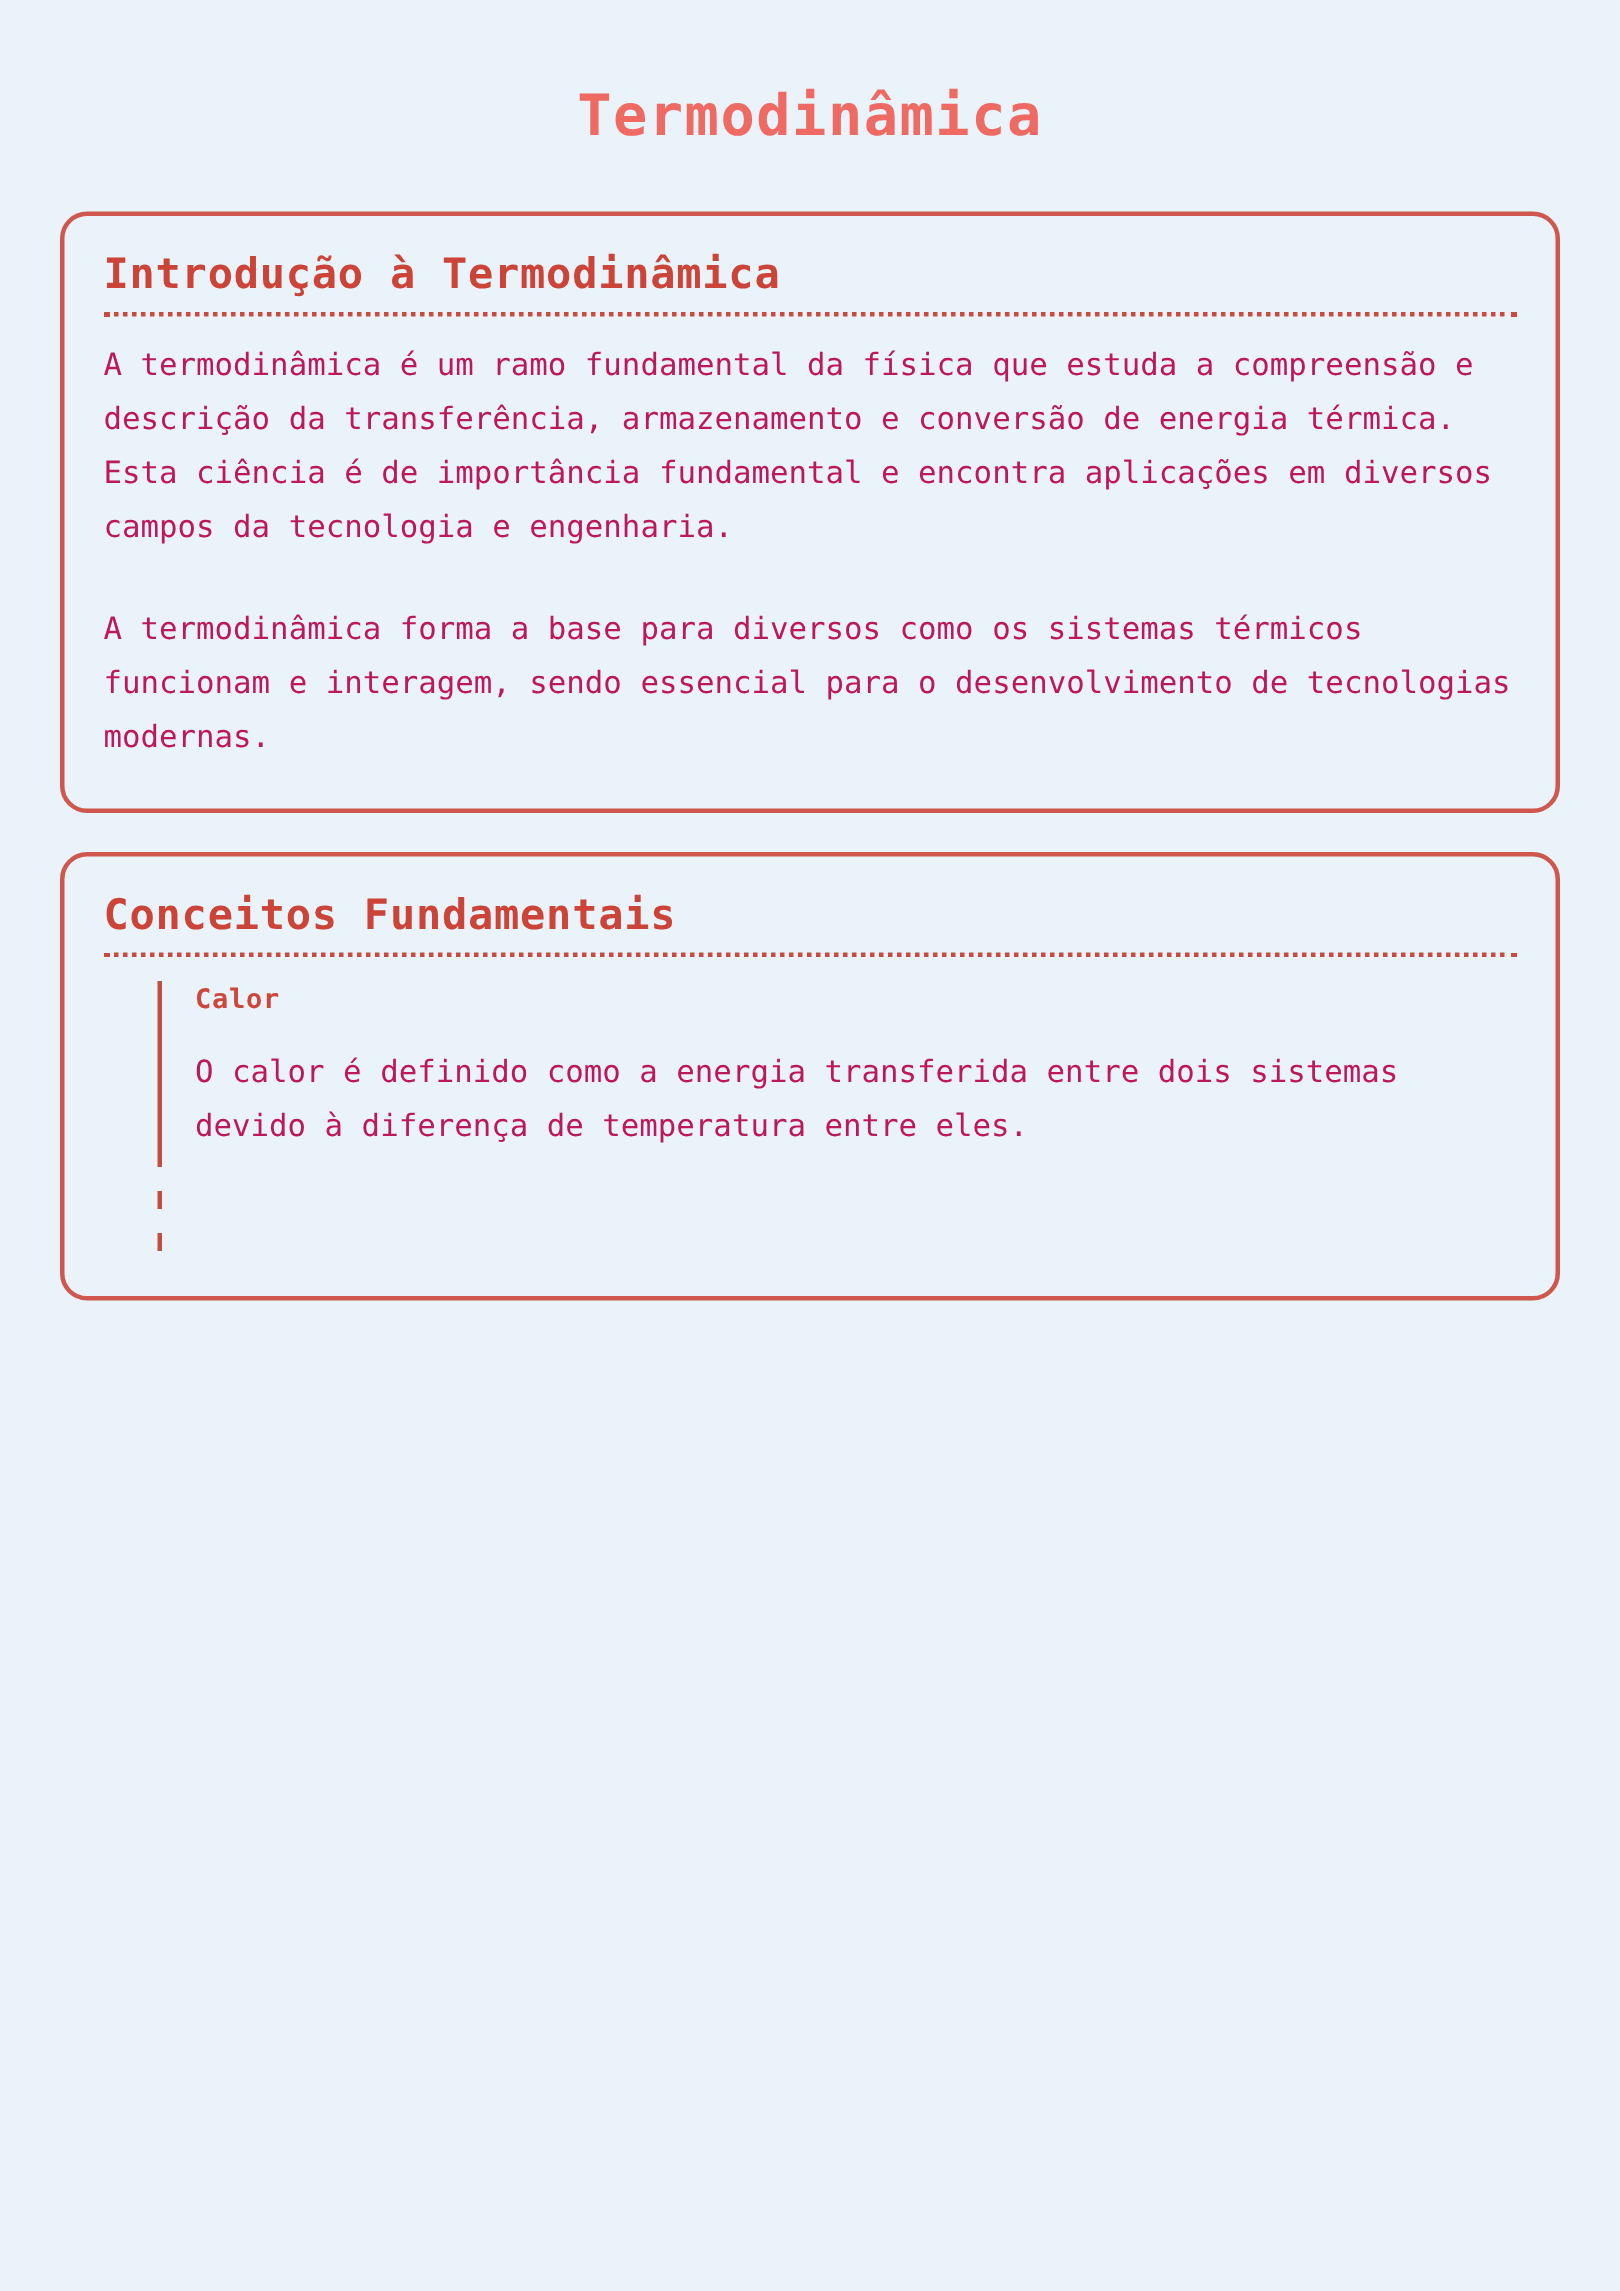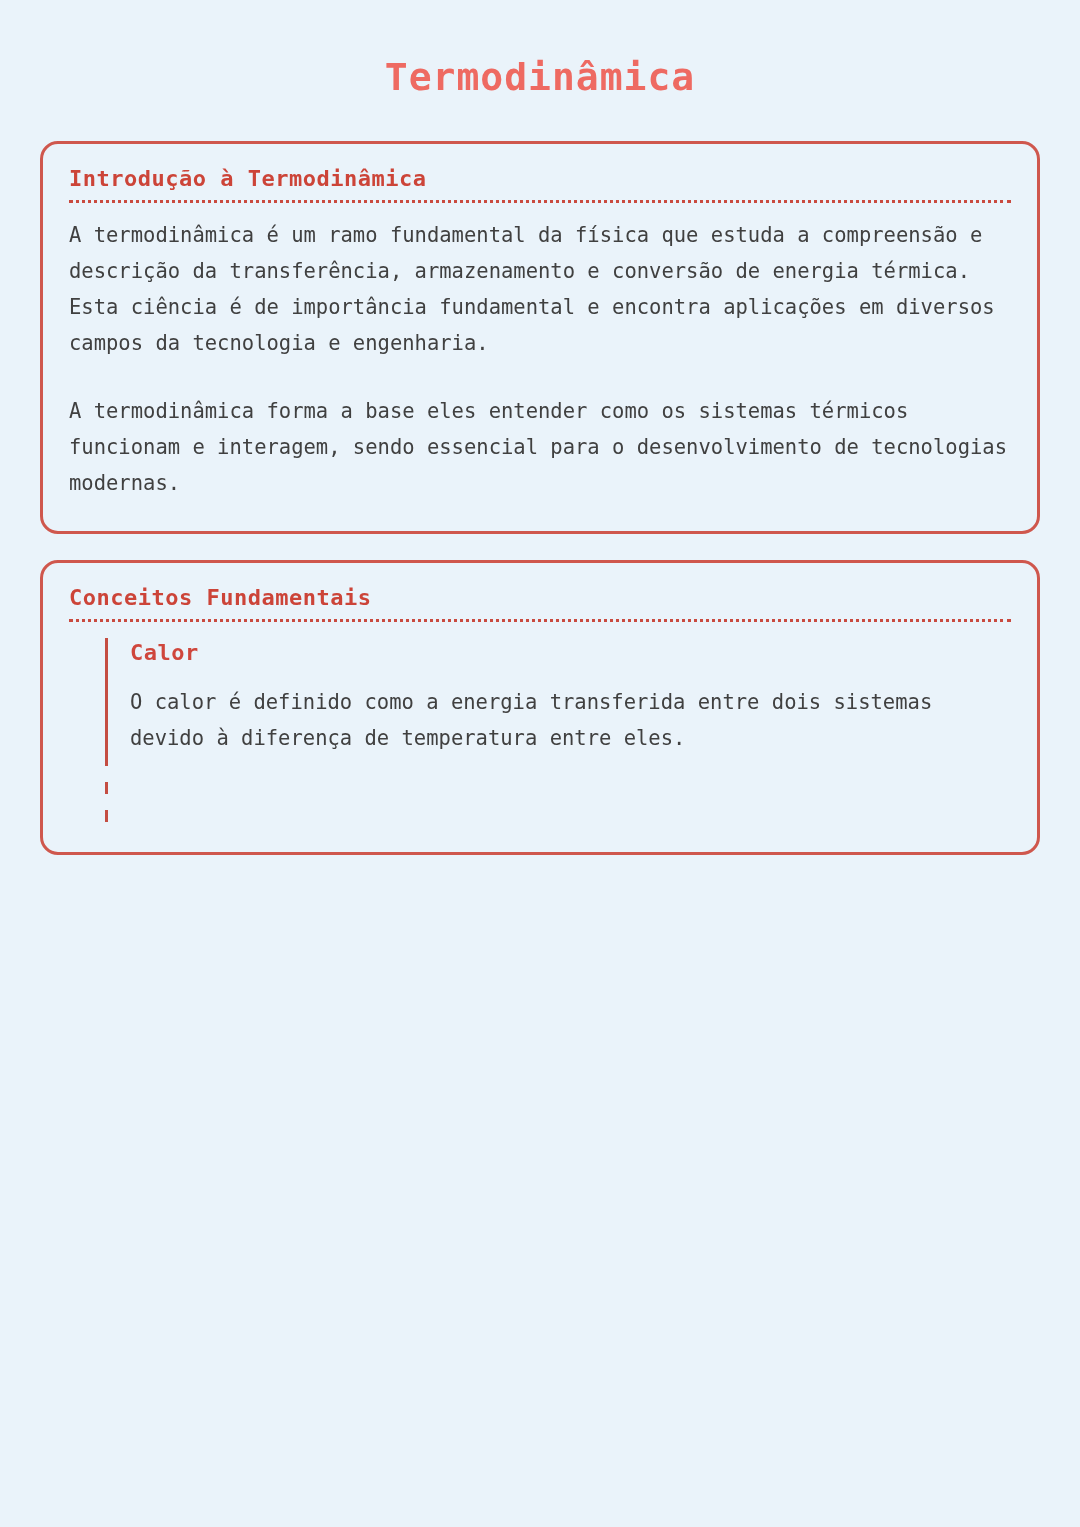--- a/index.html
+++ b/index.html
@@ -32,69 +32,69 @@
   .card {
     border: 3px solid #cf574d;
     border-radius: 18px;
     padding: 22px 26px 30px 26px;
     margin-bottom: 26px;
     background: transparent;
   }
 
   .card-heading {
     color: #cc4438;
-    font-size: 22px;
+    font-size: 28px;
     font-weight: bold;
     letter-spacing: 0.5px;
     padding-bottom: 9px;
     border-bottom: 3px dotted #c94a3f;
     margin-bottom: 14px;
   }
 
   .card p.body-text {
-    color: #404040;
+    color: #be185d;
     font-size: 20.5px;
     line-height: 36px;
     margin-top: 8px;
   }
 
   .card p.body-text + p.body-text {
     margin-top: 32px;
   }
 
   .subsection {
     margin-left: 36px;
     margin-top: 16px;
     border-left: 3px solid #c44d42;
     padding: 2px 0 10px 22px;
   }
 
   .sub-heading {
     color: #cf463c;
-    font-size: 22px;
+    font-size: 18px;
     font-weight: bold;
     letter-spacing: 0.5px;
     margin-bottom: 8px;
   }
 
   .subsection p.body-text {
     margin-top: 19px;
   }
 </style>
 </head>
 <body>
 
 <div class="page">
 
   <h1 class="doc-title">Termodinâmica</h1>
 
   <section class="card">
     <h2 class="card-heading">Introdução à Termodinâmica</h2>
     <p class="body-text">A termodinâmica é um ramo fundamental da física que estuda a compreensão e descrição da transferência, armazenamento e conversão de energia térmica. Esta ciência é de importância fundamental e encontra aplicações em diversos campos da tecnologia e engenharia.</p>
-    <p class="body-text">A termodinâmica forma a base eles entender como os sistemas térmicos funcionam e interagem, sendo essencial para o desenvolvimento de tecnologias modernas.</p>
+    <p class="body-text">A termodinâmica forma a base para diversos como os sistemas térmicos funcionam e interagem, sendo essencial para o desenvolvimento de tecnologias modernas.</p>
   </section>
 
   <section class="card">
     <h2 class="card-heading">Conceitos Fundamentais</h2>
 
     <div class="subsection">
       <h3 class="sub-heading">Calor</h3>
       <p class="body-text">O calor é definido como a energia transferida entre dois sistemas devido à diferença de temperatura entre eles.</p>
     </div>
 

